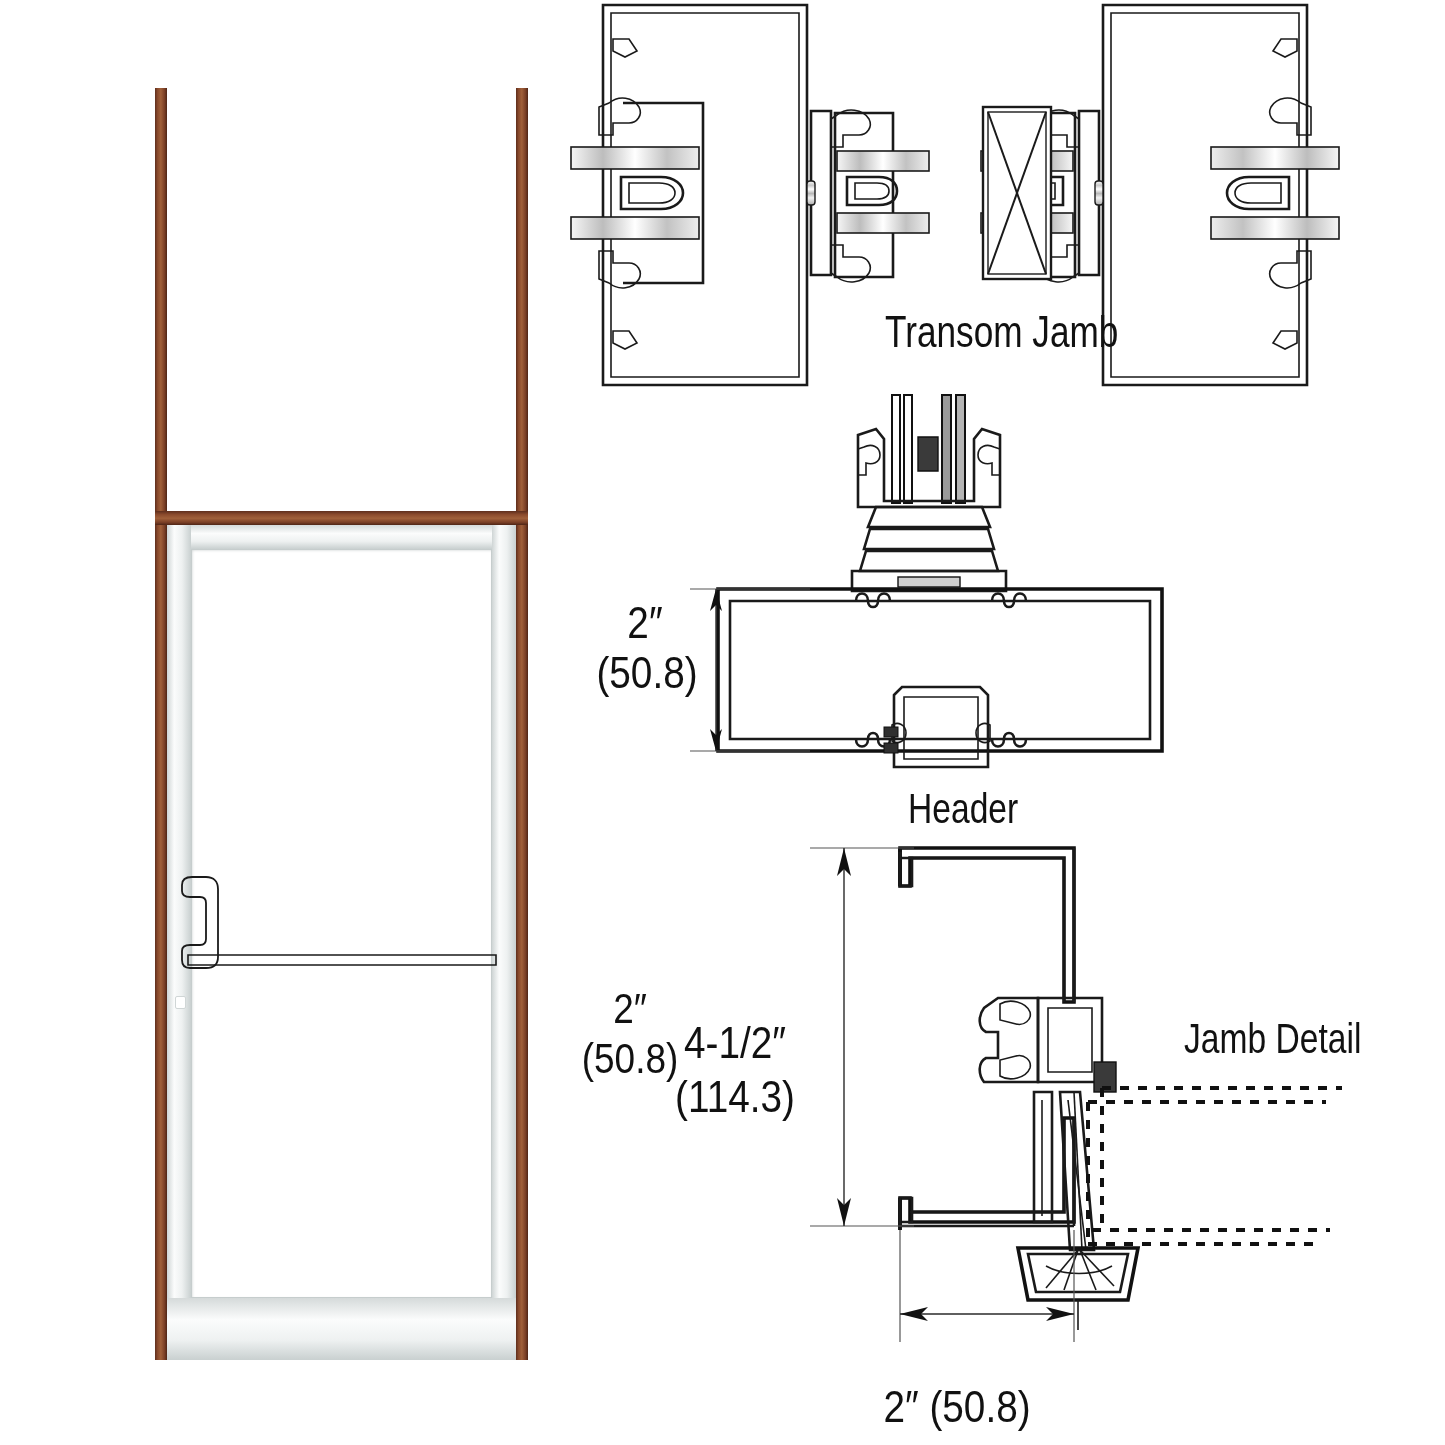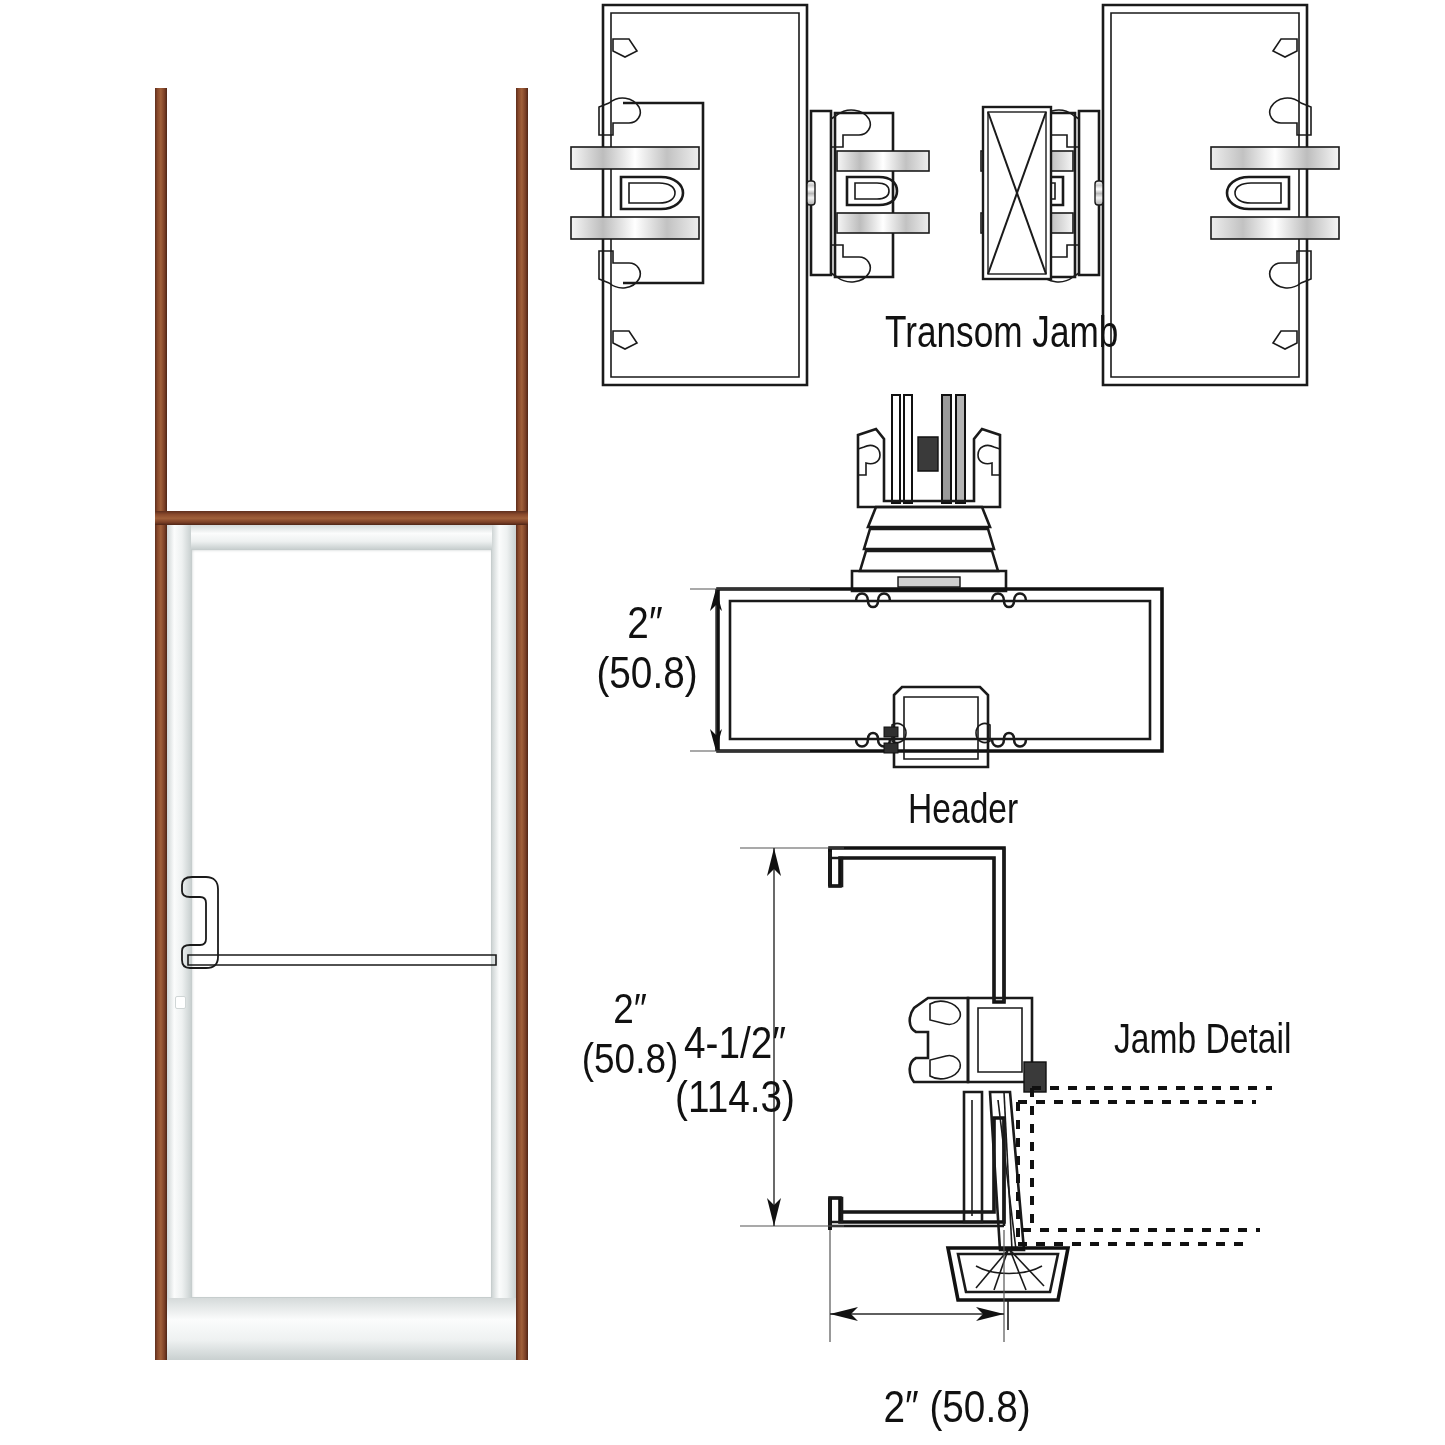--- a/index.html
+++ b/index.html
@@ -302,21 +302,21 @@
 
     <div class="dim-text" style="left:-110px; top:590px; width:120px; font-size:42px;">2″</div>
     <div class="dim-text" style="left:-130px; top:640px; width:160px; font-size:42px;">(50.8)</div>
 
     <div class="label" style="left:228px; top:390px; font-size:42px;">Header</div>
   </div>
 
   <div class="dim-text" style="left:600px; top:598px; width:90px; font-size:44px;">2″</div>
   <div class="dim-text" style="left:574px; top:648px; width:146px; font-size:44px;">(50.8)</div>
 
-  <div class="abs" style="left:732px; top:830px; width:560px; height:500px;">
+  <div class="abs" style="left:802px; top:830px; width:560px; height:500px;">
     <svg width="560" height="500" viewBox="0 0 560 500">
 
       <g>
         <path class="ln-hvy" fill="#ffffff" d="M 98 18 L 272 18 L 272 172 L 262 172 L 262 28 L 108 28 L 108 56 L 98 56 Z"></path>
         <path class="ln-hvy" fill="#ffffff" d="M 98 400 L 98 368 L 108 368 L 108 392 L 272 392 L 272 288 L 262 288 L 262 382 L 108 382"></path>
 
         <path class="ln-med" fill="#ffffff" d="M 98 28 L 110 28 L 110 56 L 98 56 Z"></path>
         <path class="ln-med" fill="#ffffff" d="M 98 368 L 110 368 L 110 392 L 98 392 Z"></path>
 
         <line class="ln-hvy" x1="98" y1="18" x2="98" y2="56"></line>

